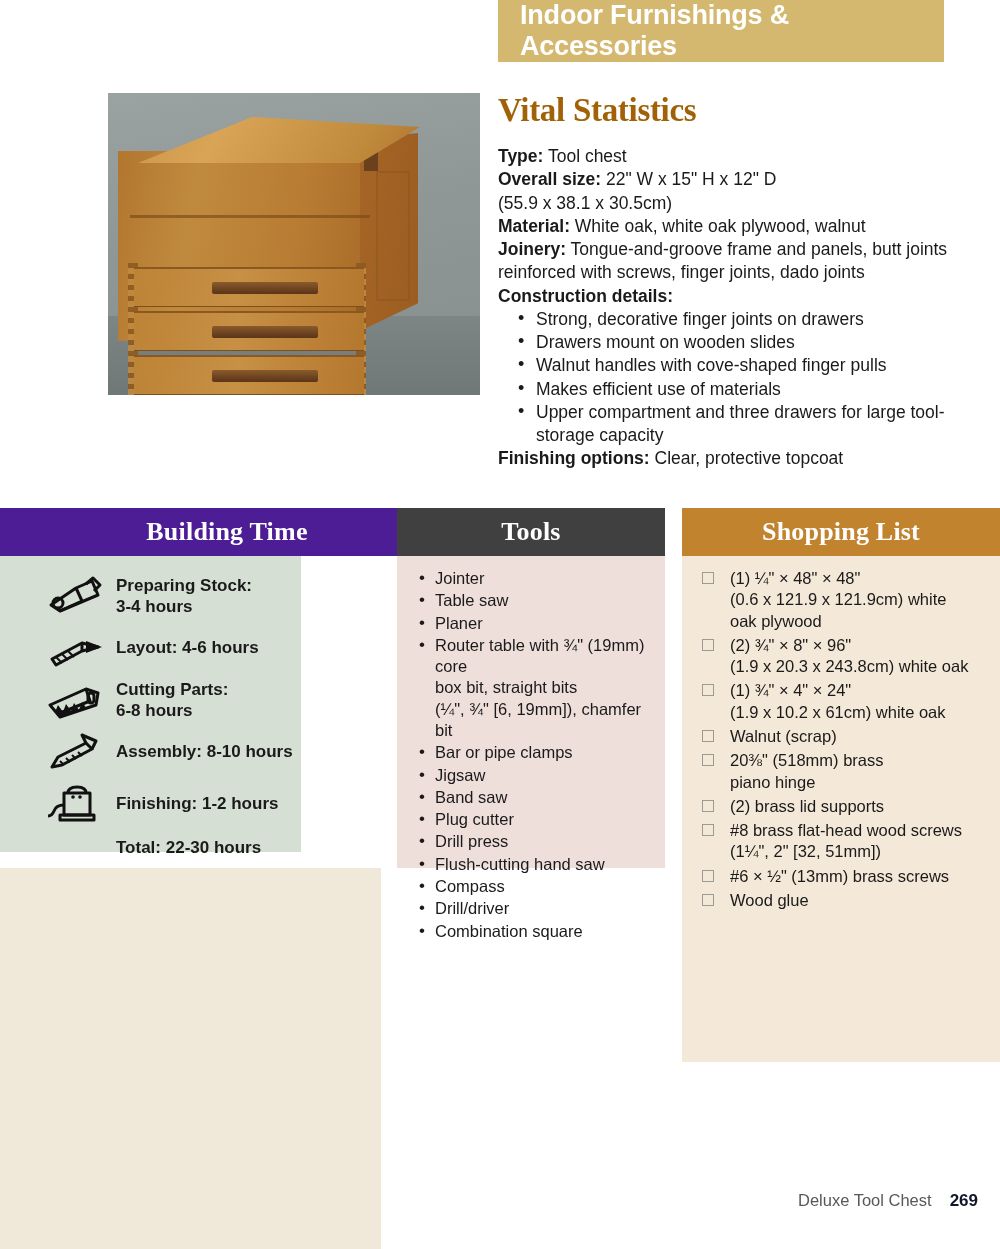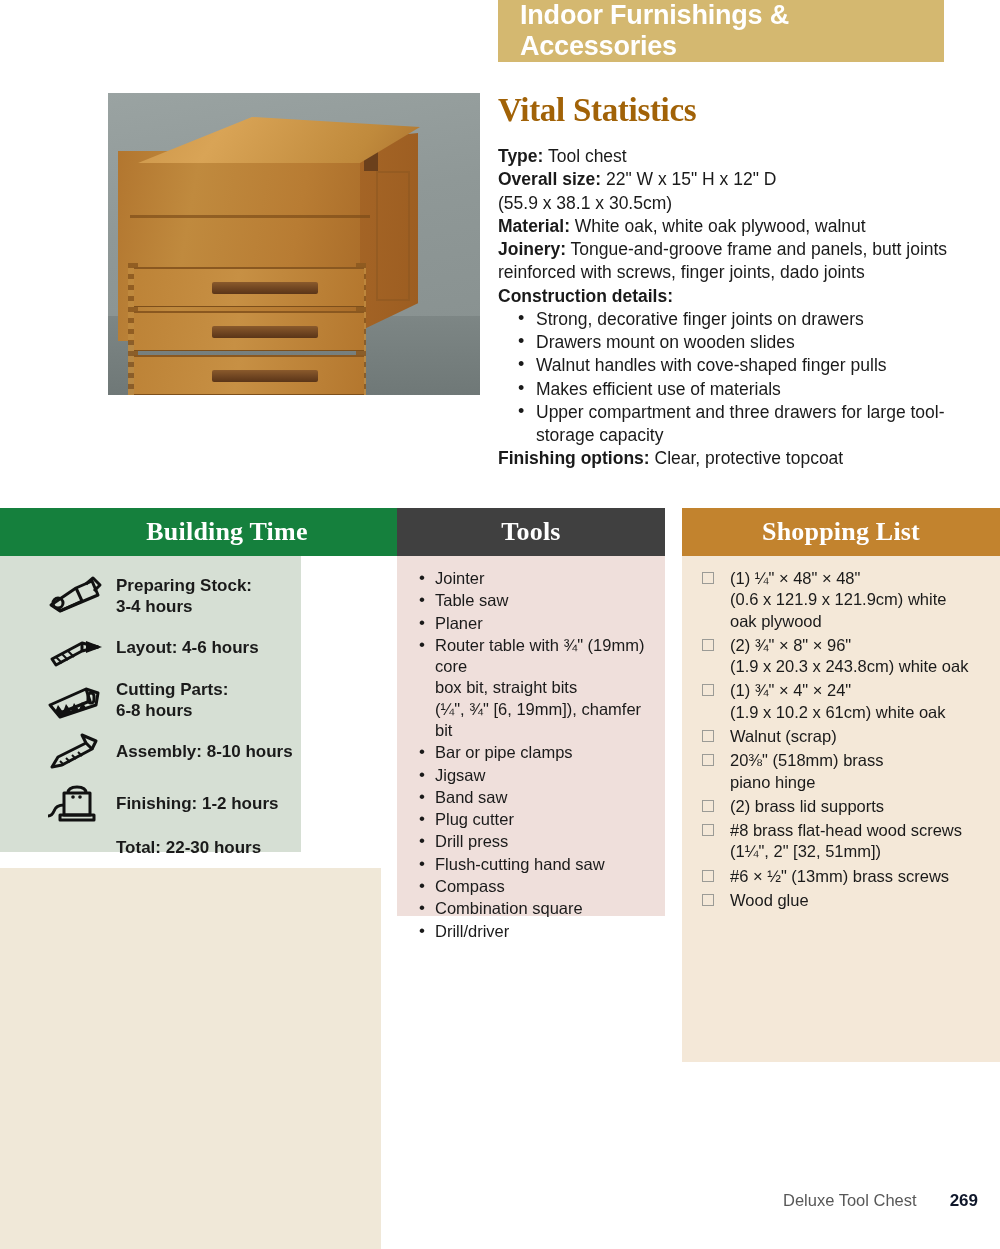--- a/index.html
+++ b/index.html
@@ -114,24 +114,24 @@
     position: absolute; height: 48px;
     display: flex; align-items: center; justify-content: center;
   }
   .colhead span {
     font-family: "Liberation Serif", serif;
     font-weight: bold; font-size: 26px; color: #ffffff;
     letter-spacing: 0.2px;
   }
   .panel { position: absolute; }
 
-  #bt-head  { left: 0;    top: 508px; width: 454px; background: #15803d; }
+  #bt-head  { left: 0;    top: 508px; width: 454px; background: #4c1d95; }
   #bt-panel { left: 0;    top: 556px; width: 301px; height: 296px; background: #d6dfd4; }
   #tl-head  { left: 397px; top: 508px; width: 268px; background: #404040; }
-  #tl-panel { left: 397px; top: 556px; width: 268px; height: 360px; background: #efdfdb; }
+  #tl-panel { left: 397px; top: 556px; width: 268px; height: 312px; background: #efdfdb; }
   #sl-head  { left: 682px; top: 508px; width: 318px; background: #c2832e; }
   #sl-panel { left: 682px; top: 556px; width: 318px; height: 506px; background: #f4e8d8; }
 
   
   .bt-rows { padding: 14px 0 0 0; }
   .bt-row {
     display: flex; align-items: center; min-height: 52px; padding-left: 46px;
   }
   .bt-icon { width: 70px; flex: 0 0 70px; display: flex; align-items: center; }
   .bt-text { font-size: 17px; font-weight: bold; line-height: 1.24; }
@@ -161,21 +161,21 @@
 
   
   #cream-block {
     position: absolute; left: 0; top: 868px; width: 381px; height: 381px;
     background: #f0e8d8;
   }
 
   
   .footer {
     position: absolute; right: 22px; bottom: 38px;
-    display: flex; align-items: baseline; gap: 33px;
+    display: flex; align-items: baseline; gap: 18px;
   }
   .footer-title { font-size: 16.5px; color: #585858; }
   .footer-page { font-size: 17px; font-weight: bold; color: #0f172a; }
 </style>
 </head>
 <body>
 
 <div class="banner">
   <div class="banner-title">Indoor Furnishings &amp; Accessories</div>
 </div>
@@ -338,22 +338,22 @@
       <li><span>Table saw</span></li>
       <li><span>Planer</span></li>
       <li><span>Router table with ¾" (19mm) core</span><span class="cont">box bit, straight bits</span><span class="cont">(¼", ¾" [6, 19mm]), chamfer bit</span></li>
       <li><span>Bar or pipe clamps</span></li>
       <li><span>Jigsaw</span></li>
       <li><span>Band saw</span></li>
       <li><span>Plug cutter</span></li>
       <li><span>Drill press</span></li>
       <li><span>Flush-cutting hand saw</span></li>
       <li><span>Compass</span></li>
+      <li><span>Drill/driver</span></li>
       <li><span>Combination square</span></li>
-      <li><span>Drill/driver</span></li>
     </ul>
 </div>
 
 <div class="colhead" id="sl-head">
   <span>Shopping List</span>
 </div>
 <div class="panel" id="sl-panel">
   <ul class="sl-list" id="shopping-list">
       <li><span class="sl-box"></span><span>(1) ¼" × 48" × 48"</span><span class="cont" style="display: block;">(0.6 x 121.9 x 121.9cm) white</span><span class="cont" style="display: block;">oak plywood</span></li>
       <li><span class="sl-box"></span><span>(2) ¾" × 8" × 96"</span><span class="cont" style="display: block;">(1.9 x 20.3 x 243.8cm) white oak</span></li>

